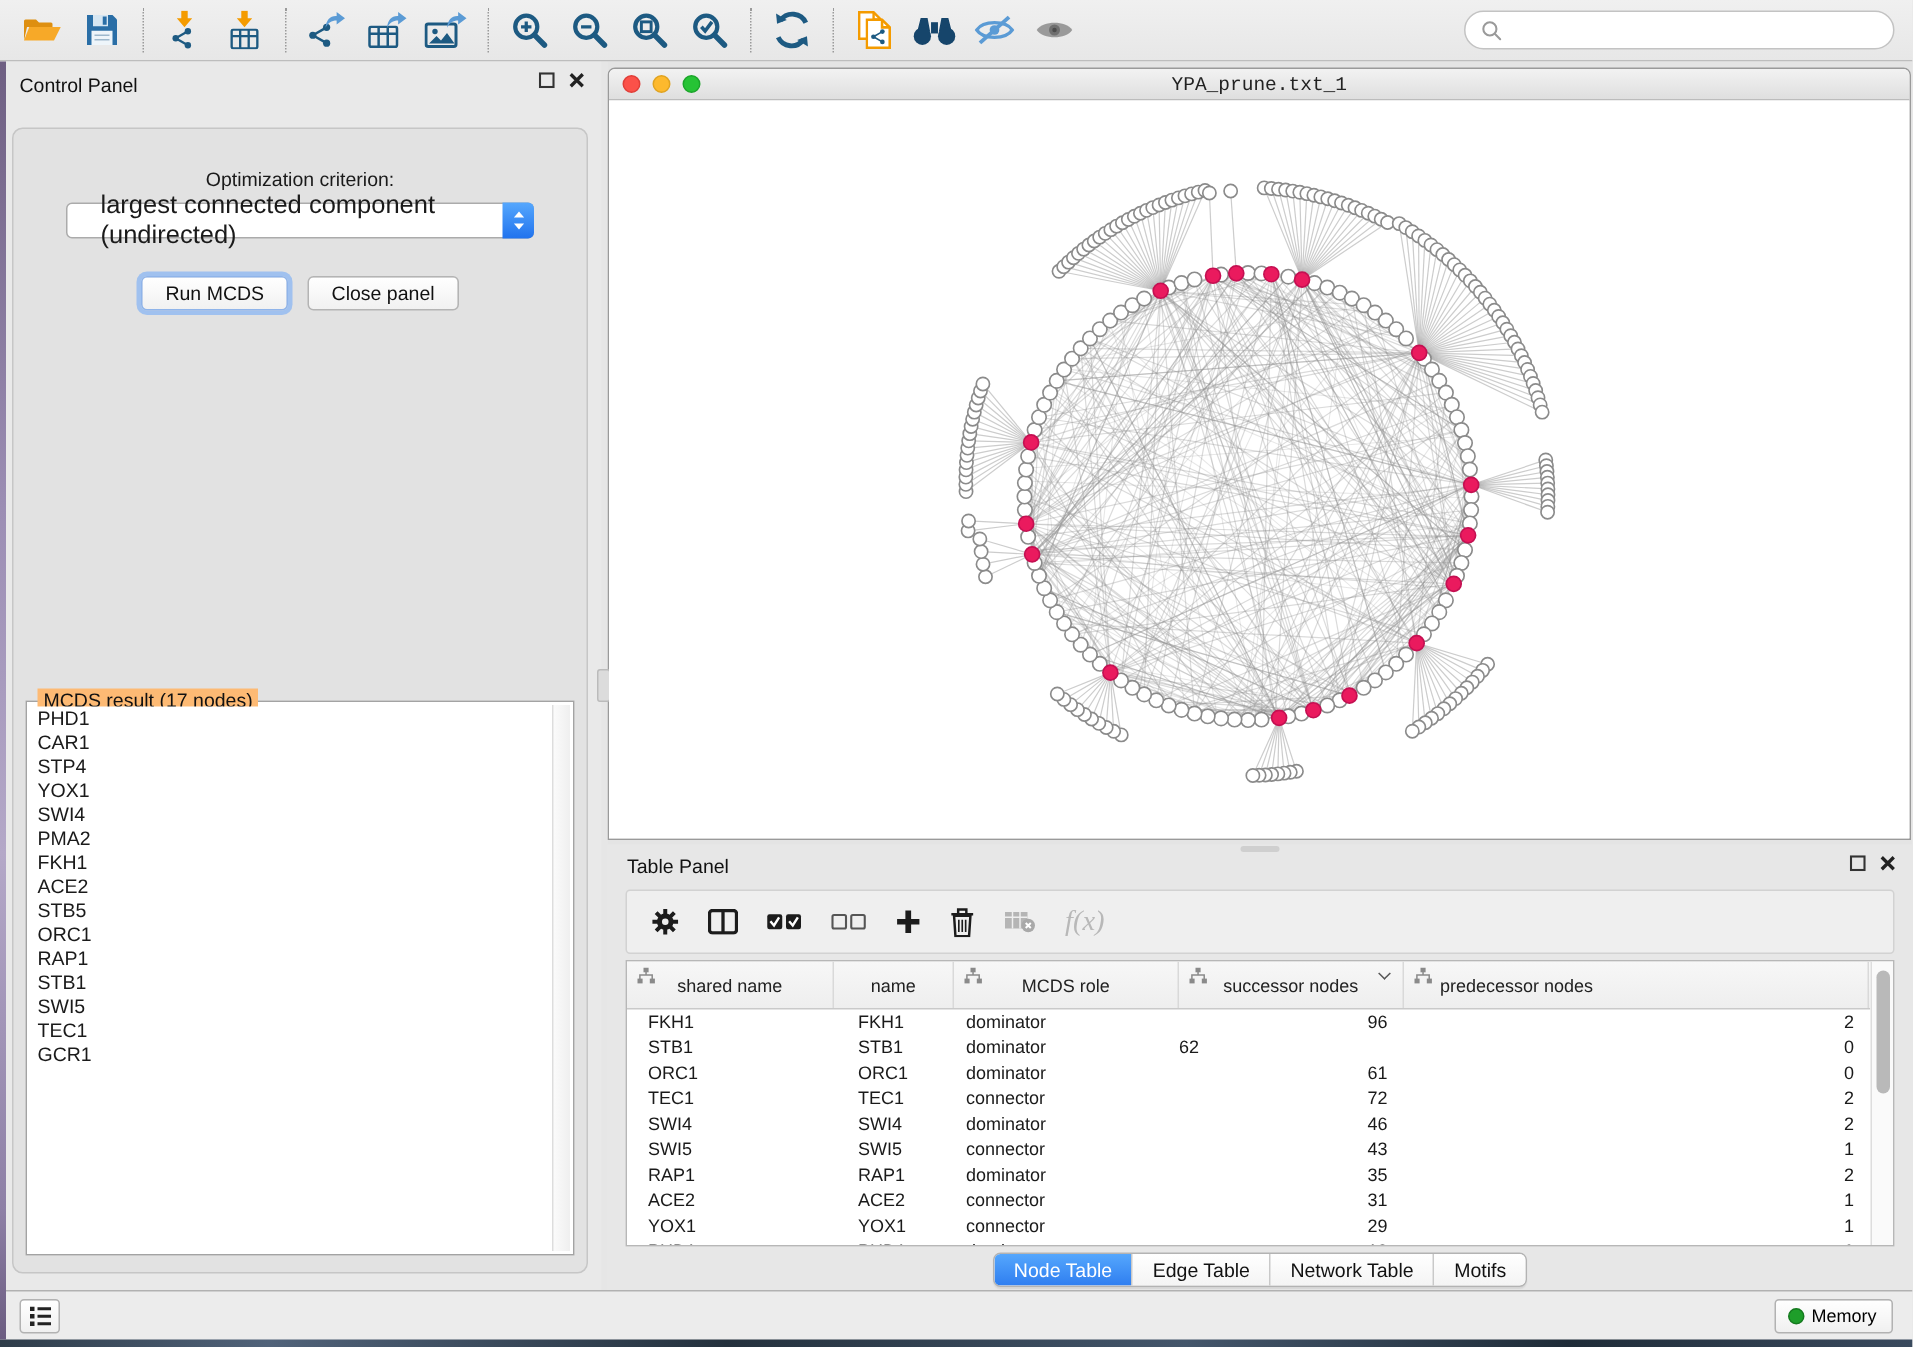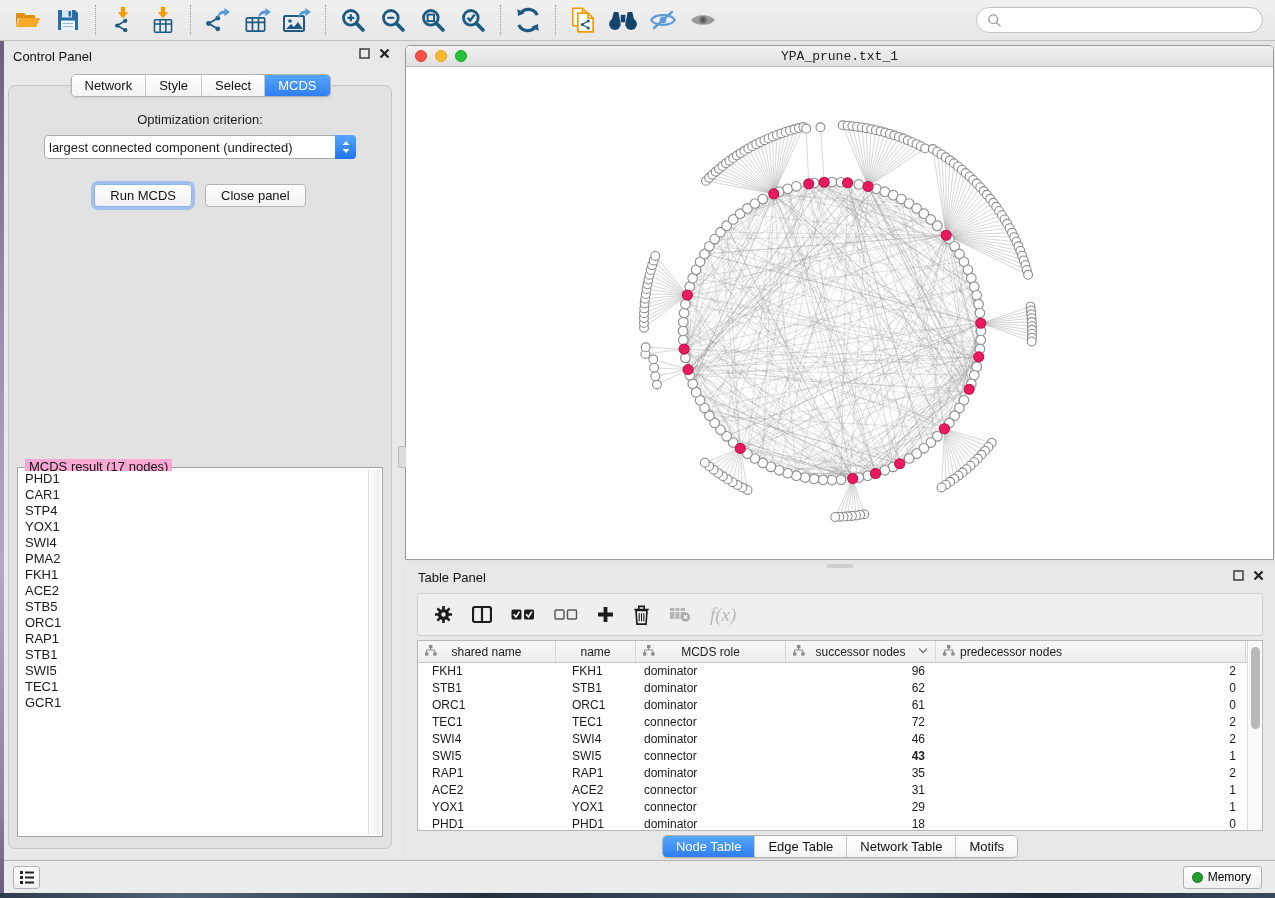--- a/index.html
+++ b/index.html
@@ -36,31 +36,31 @@
   .seg-tab { padding:3px 13px; font-size:13px; color:#111; border-left:1px solid #c9c9c9;
     background:linear-gradient(#ffffff,#f4f4f4); cursor:pointer; white-space:nowrap; }
   .seg-tab:first-child { border-left:none; }
   .seg-tab.active { background:linear-gradient(#55a7fd,#2f7ef0); color:#fff; }
   .cp-panel { position:absolute; top:44px; left:8px; right:9px; bottom:11px;
     background:#e2e2e2; border:1px solid #c6c6c6; border-radius:7px; }
   .opt-label { text-align:center; margin-top:26px; font-size:13px; }
   .dropdown { width:312px; height:24px; margin:8px auto 0; background:#fff;
     border:1px solid #ababab; border-radius:4px; display:flex; align-items:center;
     position:relative; cursor:pointer; }
-  .dropdown .dd-text { padding-left:4px; font-size:13px; }
+  .dropdown .dd-text { padding-left:22px; font-size:17px; }
   .dd-arrows { position:absolute; right:-1px; top:-1px; bottom:-1px; width:21px;
     background:linear-gradient(#55a7fd,#2173ee); border-radius:0 4px 4px 0;
     display:flex; align-items:center; justify-content:center; }
   .btn-row { display:flex; justify-content:center; gap:13px; margin-top:25px; }
   .btn { background:linear-gradient(#ffffff,#f1f1f1); border:1px solid #b4b4b4;
     border-radius:4px; height:23px; font-size:13px; padding:0 15px; cursor:pointer; color:#111; }
   .btn.default { box-shadow:0 0 0 3px rgba(105,165,250,.55); border-color:#8fb4ea; }
   .result-box { position:absolute; top:381px; left:8px; right:8px; bottom:11px;
     border:1px solid #a3a3a3; background:#fff; }
-  .result-legend { position:absolute; top:-9px; left:7px; background:#f9a8d4;
+  .result-legend { position:absolute; top:-9px; left:7px; background:#fdba74;
     padding:0 4px; font-size:13px; color:#111; }
   .result-list { position:absolute; top:3px; left:3px; right:15px; bottom:2px;
     overflow:hidden; background:#fff; }
   .mcds-item { font-size:13px; line-height:16px; padding-left:4px; }
   .result-scroll { position:absolute; top:2px; right:2px; bottom:2px; width:12px;
     background:linear-gradient(90deg,#fbfbfb,#efefef); border-left:1px solid #ddd; }
 
   
   .vsplit { width:4px; background:#e6e6e6; position:relative; }
   .vsplit .grip { position:absolute; top:405px; left:-3px; width:9px; height:22px;
@@ -89,21 +89,21 @@
   .tp-title { position:absolute; top:7px; left:13px; font-size:13px; color:#111; }
   .tp-toolbar { position:absolute; top:30px; left:12px; right:12px; height:43px;
     background:#efefef; border:1px solid #d2d2d2; border-radius:3px;
     display:flex; align-items:center; gap:19px; padding-left:16px; }
   .ticon { background:none; border:none; display:flex; align-items:center; cursor:pointer; color:#1c1c1c; }
   .ticon.disabled { color:#b5b5b5; cursor:default; }
   .fx { font-family:"Liberation Serif", serif; font-style:italic; font-size:19px; color:#b8b8b8; }
   .table-wrap { position:absolute; top:77px; left:12px; right:12px; height:191px;
     background:#fff; border:1px solid #b7b7b7; display:flex; }
   .tablegrid { flex:1; overflow:hidden; }
-  .thead { display:flex; height:22px; background:linear-gradient(#f7f7f7,#eee);
+  .thead { display:flex; height:32px; background:linear-gradient(#f7f7f7,#eee);
     border-bottom:1px solid #c9c9c9; }
   .th { position:relative; display:flex; align-items:center; justify-content:center;
     font-size:12px; color:#222; border-right:1px solid #d9d9d9; cursor:pointer; }
   .th .hicon { position:absolute; left:6px; top:4px; }
   .th.left-label { justify-content:flex-start; padding-left:24px; }
   .chev { position:absolute; right:9px; top:5px; width:6px; height:6px;
     border-right:1.6px solid #555; border-bottom:1.6px solid #555; transform:rotate(45deg); }
   .tr { display:flex; height:17px; }
   .td { font-size:12px; line-height:17px; white-space:nowrap; overflow:hidden; }
   .tscroll { width:15px; background:#fafafa; border-left:1px solid #ddd; position:relative; }
@@ -305,26 +305,20 @@
   <div class="cp">
     <div class="cp-title">Control Panel</div>
     <div class="winbtns">
       <svg width="11" height="11" viewBox="0 0 11 11">
         <rect x="1" y="1" width="9" height="9" fill="none" stroke="#333" stroke-width="1.4"></rect>
       </svg>
       <svg width="11" height="11" viewBox="0 0 11 11">
         <path d="M1.5 1.5l8 8M9.5 1.5l-8 8" stroke="#222" stroke-width="2.2"></path>
       </svg>
     </div>
-    <div class="cp-tabs seg" id="cp-tabs">
-        <div class="seg-tab">Network</div>
-        <div class="seg-tab">Style</div>
-        <div class="seg-tab">Select</div>
-        <div class="seg-tab active">MCDS</div>
-      </div>
     <div class="cp-panel">
       <div class="opt-label">Optimization criterion:</div>
       <div class="dropdown">
         <span class="dd-text">largest connected component (undirected)</span>
         <span class="dd-arrows">
           <svg width="10" height="14" viewBox="0 0 10 14">
             <path d="M5 1l3.4 4H1.6z" fill="#fff"></path>
               <path d="M5 13L1.6 9h6.8z" fill="#fff"></path>
           </svg>
         </span>
@@ -1270,21 +1264,21 @@
                 <div class="td" style="width: 138px; text-align: left; padding-left: 14px;">FKH1</div>
                 <div class="td" style="width: 80px; text-align: left; padding-left: 16px;">FKH1</div>
                 <div class="td" style="width: 150px; text-align: left; padding-left: 8px;">dominator</div>
                 <div class="td" style="width: 150px; text-align: right; padding-right: 11px;">96</div>
                 <div class="td" style="width: 310px; text-align: right; padding-right: 10px;">2</div>
               </div>
               <div class="tr">
                 <div class="td" style="width: 138px; text-align: left; padding-left: 14px;">STB1</div>
                 <div class="td" style="width: 80px; text-align: left; padding-left: 16px;">STB1</div>
                 <div class="td" style="width: 150px; text-align: left; padding-left: 8px;">dominator</div>
-                <div class="td" style="width: 150px; text-align: right; padding-right: 11px;">62</div>
+                <div class="td" style="width: 150px; padding-right: 11px;">62</div>
                 <div class="td" style="width: 310px; text-align: right; padding-right: 10px;">0</div>
               </div>
               <div class="tr">
                 <div class="td" style="width: 138px; text-align: left; padding-left: 14px;">ORC1</div>
                 <div class="td" style="width: 80px; text-align: left; padding-left: 16px;">ORC1</div>
                 <div class="td" style="width: 150px; text-align: left; padding-left: 8px;">dominator</div>
                 <div class="td" style="width: 150px; text-align: right; padding-right: 11px;">61</div>
                 <div class="td" style="width: 310px; text-align: right; padding-right: 10px;">0</div>
               </div>
               <div class="tr">
@@ -1298,21 +1292,21 @@
                 <div class="td" style="width: 138px; text-align: left; padding-left: 14px;">SWI4</div>
                 <div class="td" style="width: 80px; text-align: left; padding-left: 16px;">SWI4</div>
                 <div class="td" style="width: 150px; text-align: left; padding-left: 8px;">dominator</div>
                 <div class="td" style="width: 150px; text-align: right; padding-right: 11px;">46</div>
                 <div class="td" style="width: 310px; text-align: right; padding-right: 10px;">2</div>
               </div>
               <div class="tr">
                 <div class="td" style="width: 138px; text-align: left; padding-left: 14px;">SWI5</div>
                 <div class="td" style="width: 80px; text-align: left; padding-left: 16px;">SWI5</div>
                 <div class="td" style="width: 150px; text-align: left; padding-left: 8px;">connector</div>
-                <div class="td" style="width: 150px; text-align: right; padding-right: 11px; font-weight: bold;">43</div>
+                <div class="td" style="width: 150px; text-align: right; padding-right: 11px;">43</div>
                 <div class="td" style="width: 310px; text-align: right; padding-right: 10px;">1</div>
               </div>
               <div class="tr">
                 <div class="td" style="width: 138px; text-align: left; padding-left: 14px;">RAP1</div>
                 <div class="td" style="width: 80px; text-align: left; padding-left: 16px;">RAP1</div>
                 <div class="td" style="width: 150px; text-align: left; padding-left: 8px;">dominator</div>
                 <div class="td" style="width: 150px; text-align: right; padding-right: 11px;">35</div>
                 <div class="td" style="width: 310px; text-align: right; padding-right: 10px;">2</div>
               </div>
               <div class="tr">

